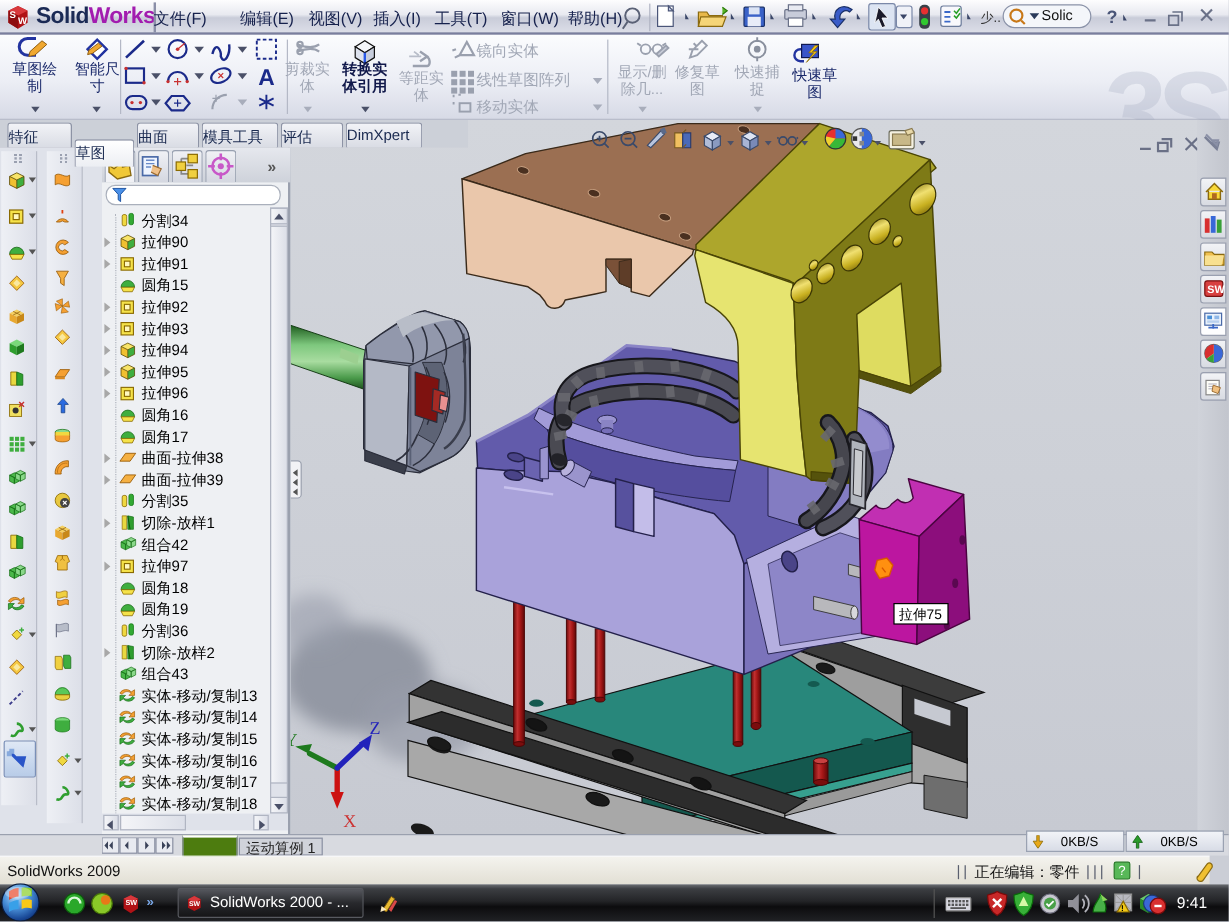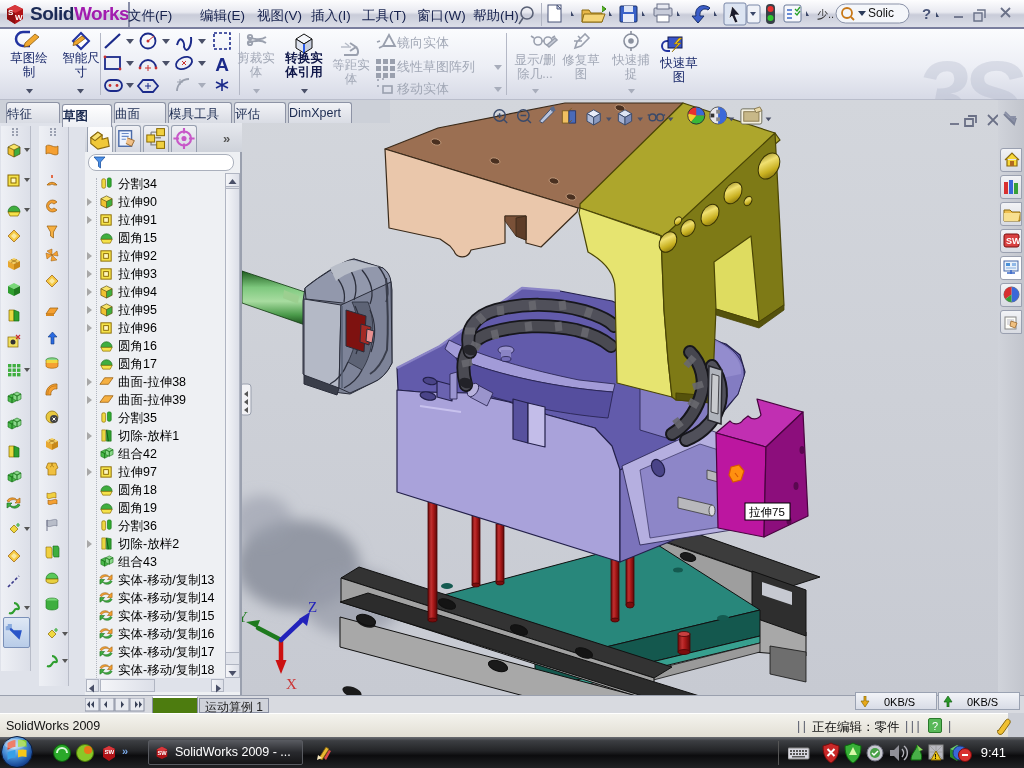--- a/index.html
+++ b/index.html
@@ -10,21 +10,21 @@
 #logo{left:4px;top:3px;width:22px;height:22px}
 #logotext{left:30px;top:3px;font-size:19px;font-weight:bold;letter-spacing:-0.5px;color:#1b2a55}
 #logotext span{color:#a21caf}
 .menuitem{top:7px;font-size:13.5px;color:#16214d}
 
 #toolbar2{left:0;top:29px;width:1024px;height:71px;background:linear-gradient(#fbfcfe,#eceef5 55%,#d7dae6);border-bottom:1px solid #b9bdcb}
 #watermark{right:8px;top:40px;font-size:95px;font-weight:bold;font-style:italic;color:rgba(160,168,192,0.28);letter-spacing:-8px}
 
 #cmdtabs{left:0;top:100px;width:390px;height:23px;background:#ccd0d8;z-index:5}
 .ctab{position:absolute;top:2px;height:21px;background:linear-gradient(#f2f3f7,#d9dce4);border:1px solid #8d93a5;border-bottom:none;border-radius:3px 3px 0 0;font-size:12.5px;color:#1a2a50;text-align:left;padding-top:3px}
-.ctab.active{background:linear-gradient(#ffffff,#eceef3);height:23px;top:4px;font-weight:bold;z-index:3}
+.ctab.active{background:linear-gradient(#ffffff,#eceef3);height:23px;top:16px;font-weight:normal;z-index:3}
 
 #lbar{left:0;top:123px;width:85px;height:572px;background:#dfe2ea}
 .vtb{position:absolute;width:30px;background:linear-gradient(90deg,#eef0f5,#dcdfe8);border-right:1px solid #b8bcc8}
 
 #treepanel{left:85px;top:123px;width:157px;height:572px;background:#eef0f3;border-right:2px solid #9aa0ae}
 #treetabs{position:absolute;left:0;top:0;width:157px;height:29px;background:linear-gradient(#e6e8ee,#ced2da)}
 .ttab{position:absolute;top:2px;width:26px;height:27px;border:1px solid #98a0b0;border-bottom:none;border-radius:3px 3px 0 0;background:linear-gradient(#f0f1f5,#d4d7e0)}
 #filterbox{position:absolute;left:3px;top:31px;width:146px;height:17px;background:#fff;border:1px solid #aab0bc;border-radius:8px}
 .trow{position:absolute;left:14px;height:18px;font-size:12.5px;color:#000;white-space:nowrap}
 .trow .ic{display:inline-block;width:15px;height:15px;vertical-align:-3px;margin-right:4px}
@@ -1044,21 +1044,21 @@
       <path d="M5 10 a5 5 0 0 1 10 0" fill="none" stroke="#d8f8d8" stroke-width="2"></path>
   <circle cx="33" cy="10" r="8.5" fill="#8ac828" stroke="#4a7a08"></circle>
       <circle cx="36" cy="7" r="4" fill="#e87818"></circle>
   <g transform="translate(48,1)">
         <polygon points="3,5 9,2 15,5 15,13 9,17 3,13" fill="#b01216"></polygon>
         <polygon points="3,5 9,2 15,5 9,8" fill="#d8383c"></polygon>
         <text x="4.5" y="10" font-size="6" font-weight="bold" fill="#fff">SW</text>
       </g>
   <text x="70" y="12" font-size="11" font-weight="bold" fill="#7aa8e8">»</text>
  </svg>
- <div class="taskbtn" style="left:148px;width:155px;background:linear-gradient(#56585e,#28292d 50%,#151517)">SolidWorks 2009 - ...</div>
+ <div class="taskbtn" style="left:148px;width:155px;background:linear-gradient(#56585e,#28292d 50%,#151517)">SolidWorks 2000 - ...</div>
  <svg style="position:absolute;left:154px;top:8px" width="15" height="15" viewBox="0 0 17 17">
       <polygon points="3,5 9,2 15,5 15,13 9,16 3,13" fill="#b01216"></polygon>
       <polygon points="3,5 9,2 15,5 9,8" fill="#d8383c"></polygon>
       <text x="4" y="11" font-size="6.5" font-weight="bold" fill="#fff">SW</text>
     </svg>
  <svg style="position:absolute;left:316px;top:8px" width="15" height="15">
       <path d="M3 13 L10 2 l3 2 -7 11 z" fill="#e8b830" stroke="#7a5a10" stroke-width="0.8"></path>
       <path d="M2 10 l4 3 -5 2 z" fill="#f8e8c0"></path>
       <path d="M8 13 L13 5 l2 1 -5 9 z" fill="#d84848"></path>
     </svg>

